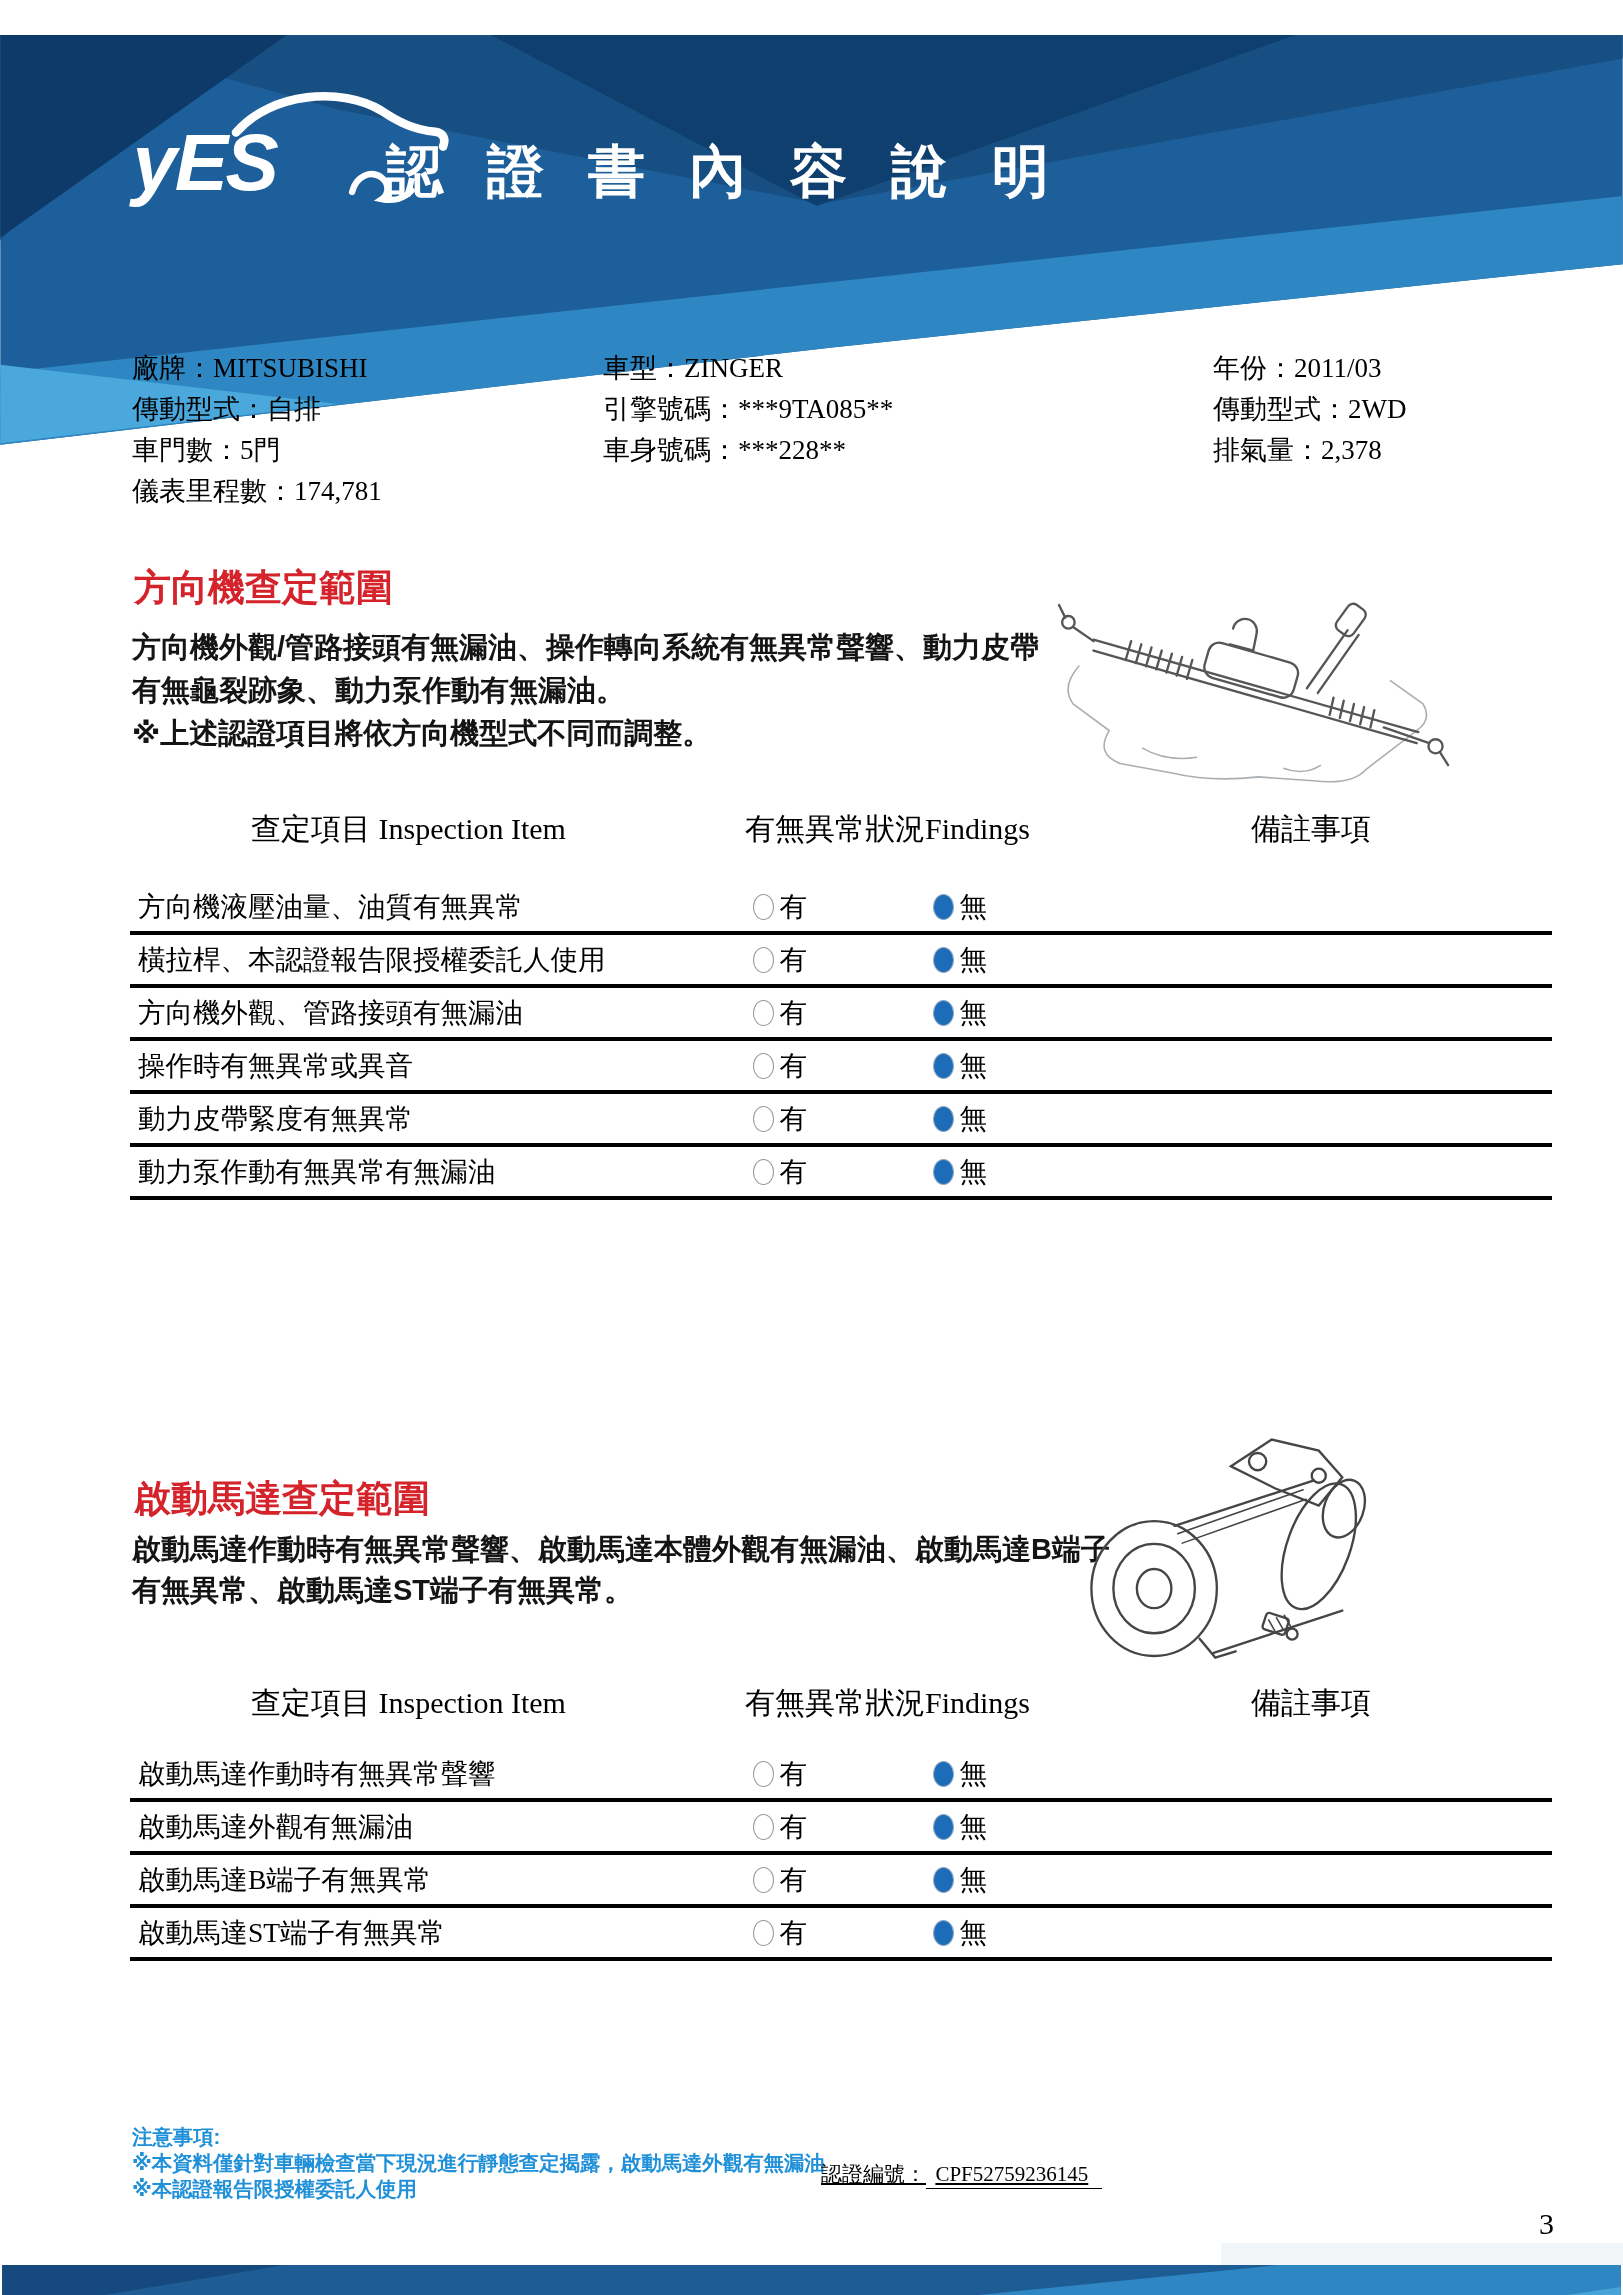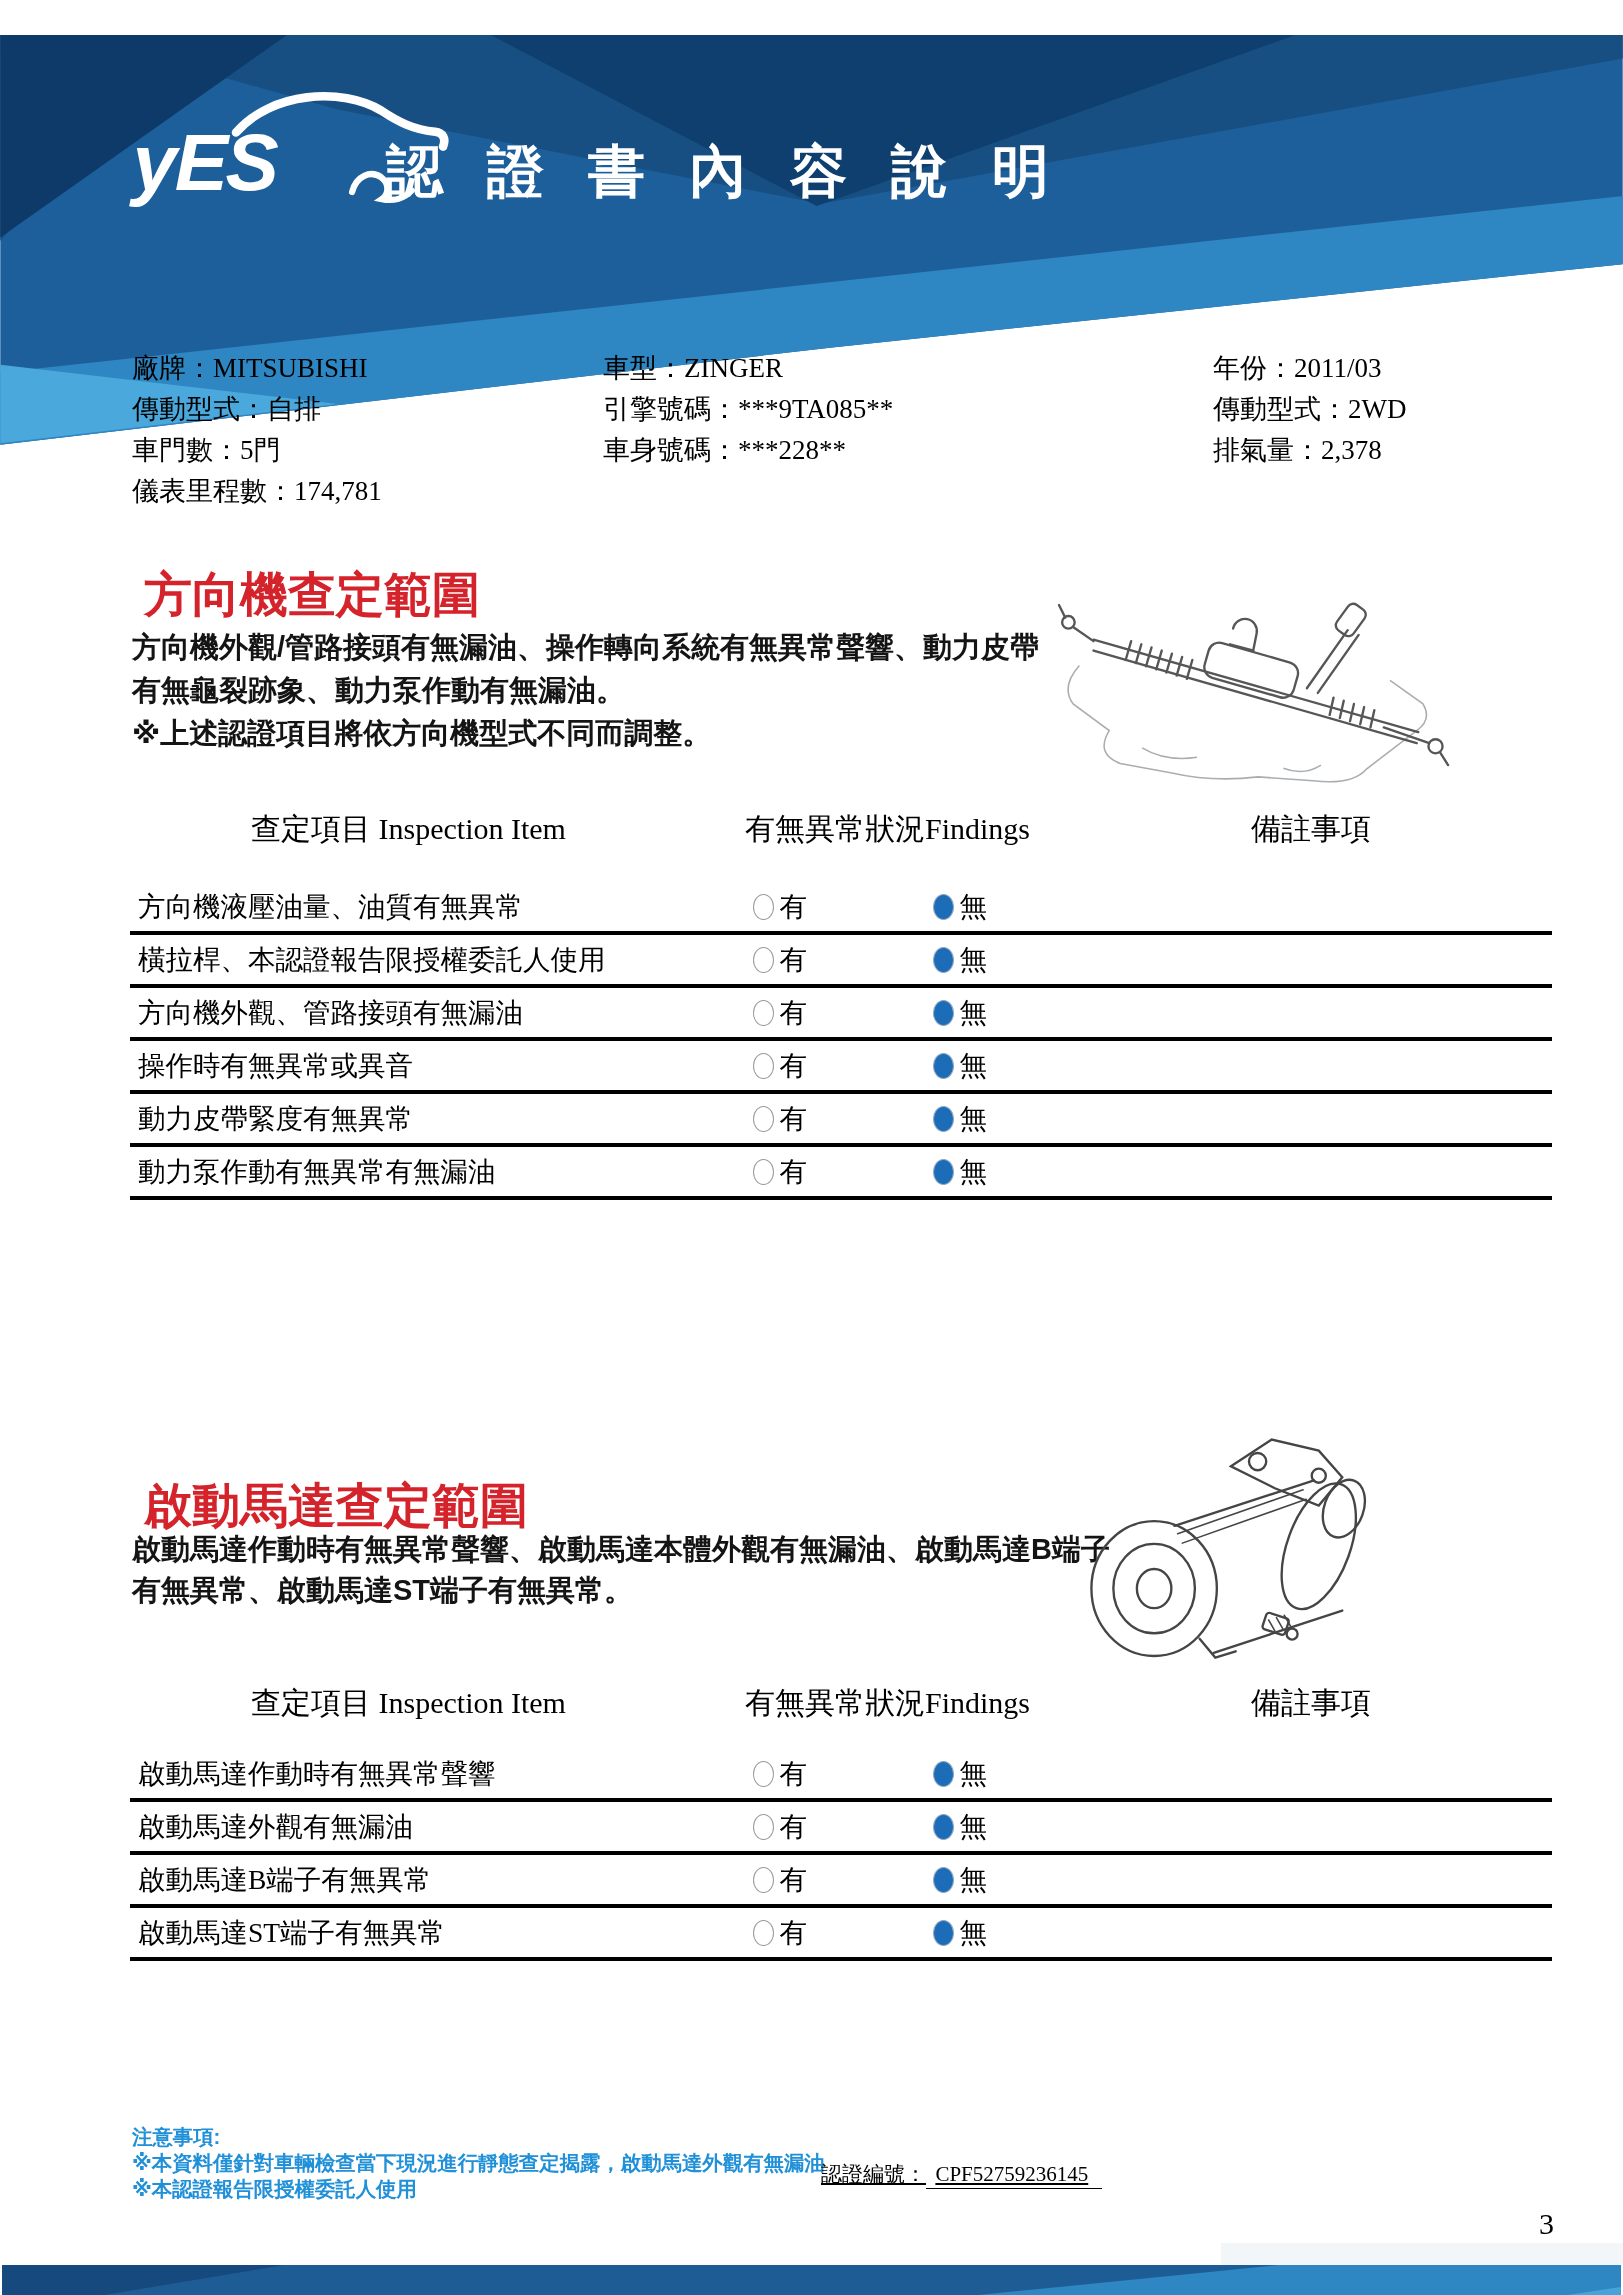--- a/index.html
+++ b/index.html
@@ -27,23 +27,23 @@
     font-weight:bold;color:#ffffff;
     font-size:57px;letter-spacing:44px;white-space:nowrap;
   }
   
   .vcol{position:absolute;top:313px;font-size:27px;line-height:41px;white-space:nowrap;}
   .vcol.c1{left:132px;}
   .vcol.c2{left:603px;}
   .vcol.c3{left:1213px;}
   
   .sec-title{
-    position:absolute;left:144px;margin:0;
+    position:absolute;left:134px;margin:0;
     font-family:"Liberation Sans","DejaVu Sans",sans-serif;
-    font-weight:bold;color:#d5232b;font-size:48px;white-space:nowrap;
+    font-weight:bold;color:#d5232b;font-size:37px;white-space:nowrap;
   }
   .sec1-title{top:528px;}
   .sec2-title{top:1439px;}
   .desc{
     position:absolute;left:132px;
     font-family:"Liberation Sans","DejaVu Sans",sans-serif;
     font-weight:bold;color:#141414;font-size:29px;
   }
   .desc1{top:591px;}
   .desc2{top:1494px;}

